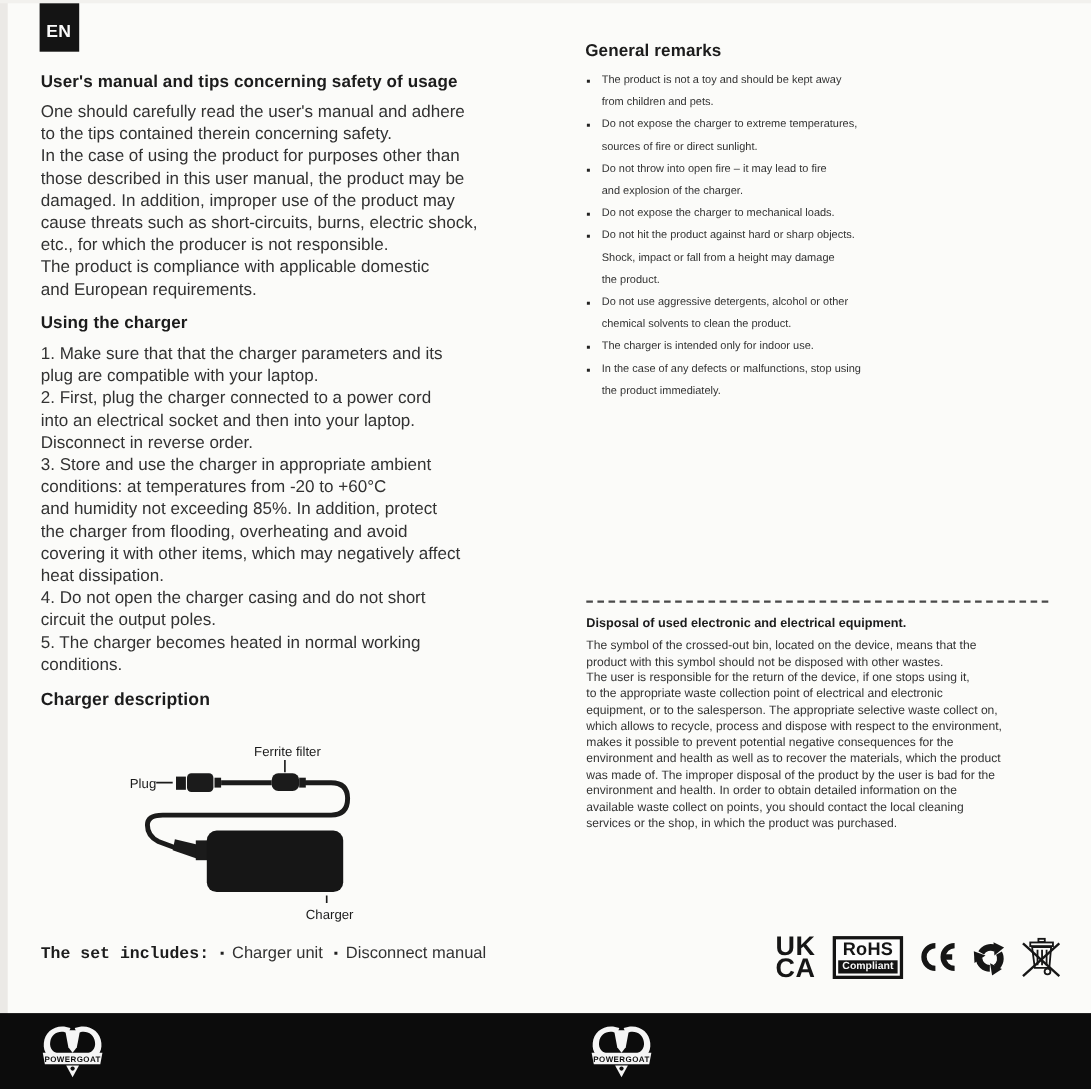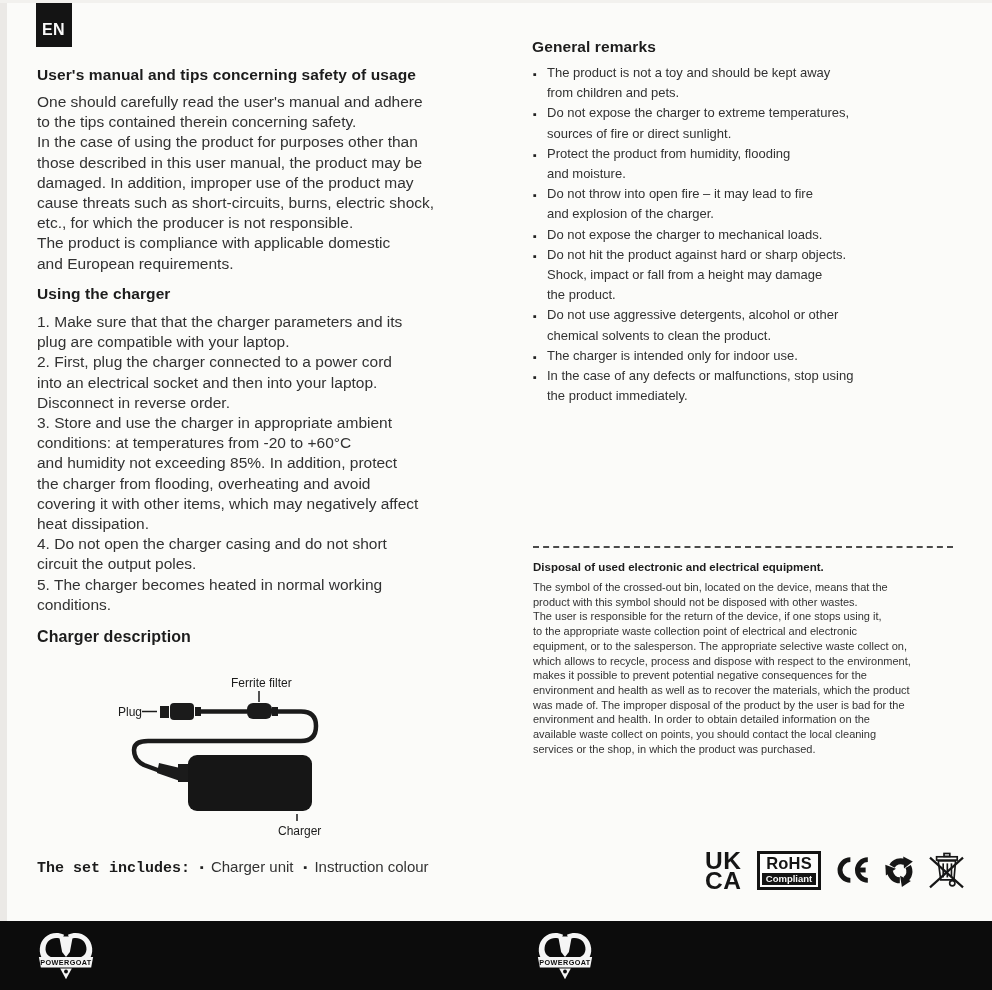--- a/index.html
+++ b/index.html
@@ -23,21 +23,21 @@
     left:36px;top:3px;width:36px;height:44px;background:#141414;
     display:flex;align-items:flex-end;justify-content:flex-start;
     padding:0;box-sizing:border-box;
   }
   .en-badge span{color:#fafafa;font-weight:bold;font-size:16px;margin:0 12px 8px 6px;letter-spacing:.3px;}
 
   
   ul.bullets{list-style:none;margin:0;padding:0;}
   ul.bullets li{
     position:relative;padding-left:14px;margin:0;
-    font-size:13px;line-height:20.2px;white-space:pre-line;color:#323232;
+    font-size:10px;line-height:20.2px;white-space:pre-line;color:#323232;
   }
   ul.bullets li::before{content:"▪";position:absolute;left:0;top:1px;font-size:11px;color:#222;}
 
   .divider-dashed{
     left:533px;top:546px;width:420px;height:0;
     border-top:2px dashed #4a4a4a;
   }
 
   
   .set-line{font-size:15px;color:#323232;}
@@ -120,32 +120,30 @@
       <polygon points="159,763 180,768 180,781 157,773"></polygon>
       <rect x="178" y="764" width="11" height="18"></rect>
 
       <rect x="188" y="755" width="124" height="56" rx="9" fill="#161616"></rect>
       <line x1="297" y1="814" x2="297" y2="821" stroke="#1b1b1b" stroke-width="1.5"></line>
       <text x="278" y="835" font-size="12">Charger</text>
     </g>
   </svg>
 
   <div class="abs set-line" style="left:37px;top:858px;">
-    <span class="lbl">The set includes:</span><span class="sq">▪</span><span>Charger unit</span><span class="sq">▪</span><span>Instruction colour</span>
+    <span class="lbl">The set includes:</span><span class="sq">▪</span><span>Charger unit</span><span class="sq">▪</span><span>Disconnect manual</span>
   </div>
 
   <div class="abs h1" style="left:532px;top:38px;">General remarks</div>
 
   <ul class="bullets abs" style="left:533px;top:63px;width:440px;">
       <li>The product is not a toy and should be kept away
 from children and pets.</li>
       <li>Do not expose the charger to extreme temperatures,
 sources of fire or direct sunlight.</li>
-      <li>Protect the product from humidity, flooding
-and moisture.</li>
       <li>Do not throw into open fire – it may lead to fire
 and explosion of the charger.</li>
       <li>Do not expose the charger to mechanical loads.</li>
       <li>Do not hit the product against hard or sharp objects.
 Shock, impact or fall from a height may damage
 the product.</li>
       <li>Do not use aggressive detergents, alcohol or other
 chemical solvents to clean the product.</li>
       <li>The charger is intended only for indoor use.</li>
       <li>In the case of any defects or malfunctions, stop using

